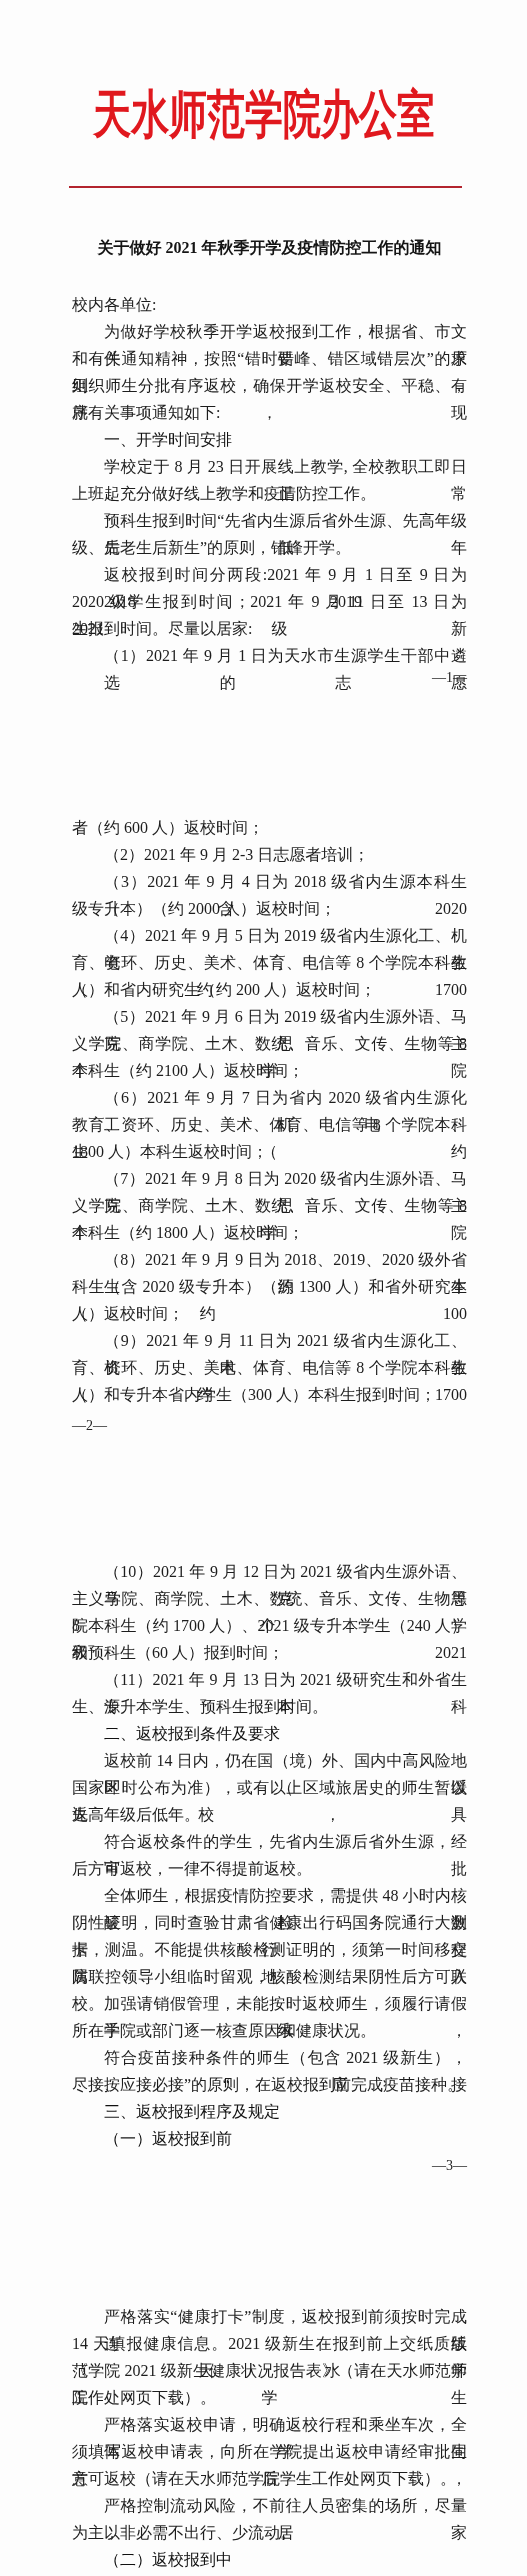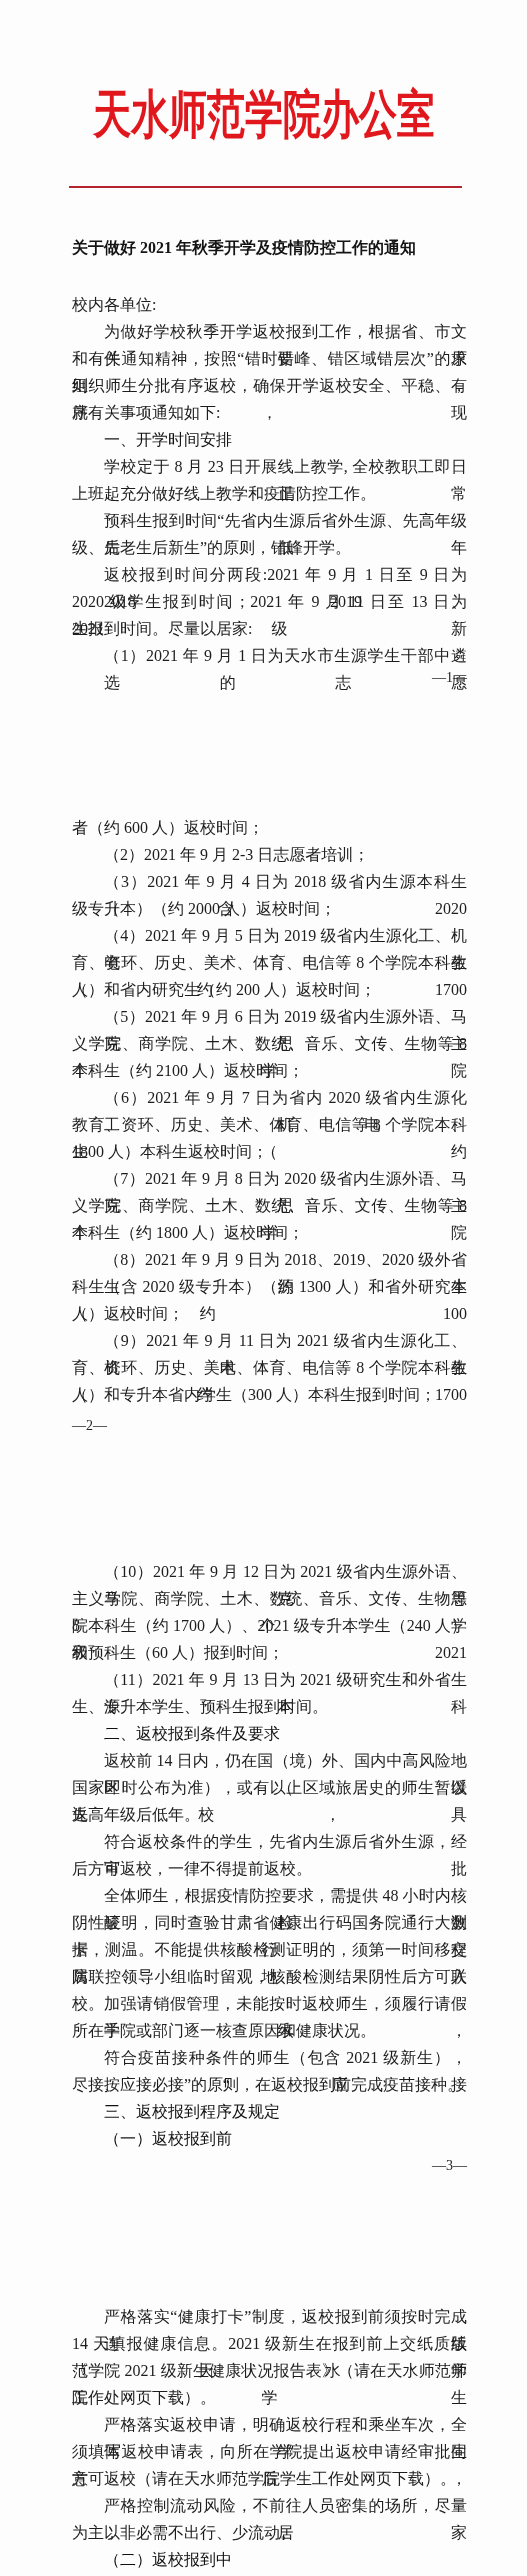--- a/index.html
+++ b/index.html
@@ -4,21 +4,21 @@
 <style>
   html,body{margin:0;padding:0;background:#ffffff;}
   .canvas{position:relative;width:528px;height:3730px;background:#fdfdfd;overflow:hidden;
           font-family:"Liberation Serif","DejaVu Serif",serif;color:#1f1f1f;}
   .masthead{position:absolute;top:80px;left:0;width:528px;height:70px;line-height:70px;
             text-align:center;font-size:52px;font-weight:bold;color:#e0181e;
             transform:scaleX(0.73);transform-origin:center;white-space:nowrap;
             font-family:"Liberation Serif","DejaVu Serif",serif;}
   .rule{position:absolute;top:186px;left:69px;width:393px;height:1.5px;background:#b3242e;}
   .doc-title{position:absolute;top:236px;left:72px;width:395px;height:23px;line-height:23px;
-             text-align:left;font-size:16px;font-weight:bold;color:#141414;white-space:nowrap;}
+             text-align:center;font-size:16px;font-weight:bold;color:#141414;white-space:nowrap;}
   .page{position:absolute;left:72px;width:395px;}
   .ln{height:27px;line-height:27px;font-size:16px;text-align:justify;text-align-last:left;
       color:#1d1d1d;white-space:normal;}
   .ln.fill{text-align-last:justify;}
   .ln.ind{padding-left:32px;}
   .ln.hd{font-family:"Liberation Sans","DejaVu Sans",sans-serif;font-weight:normal;color:#111;}
   .pgnum{position:absolute;height:16.5px;line-height:16.5px;font-size:14px;color:#222;white-space:nowrap;}
   .pgnum.left{left:72px;}
   .pgnum.right{right:61px;}
 </style>

